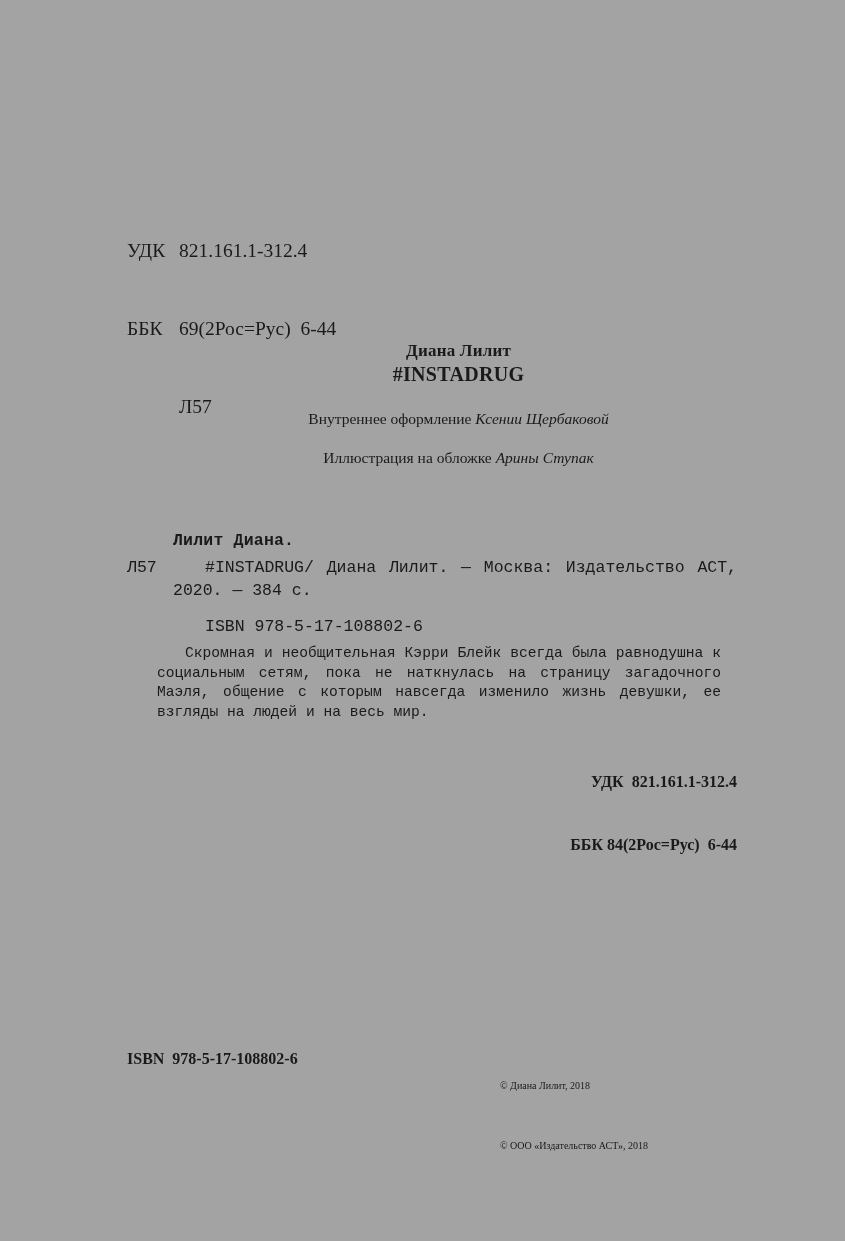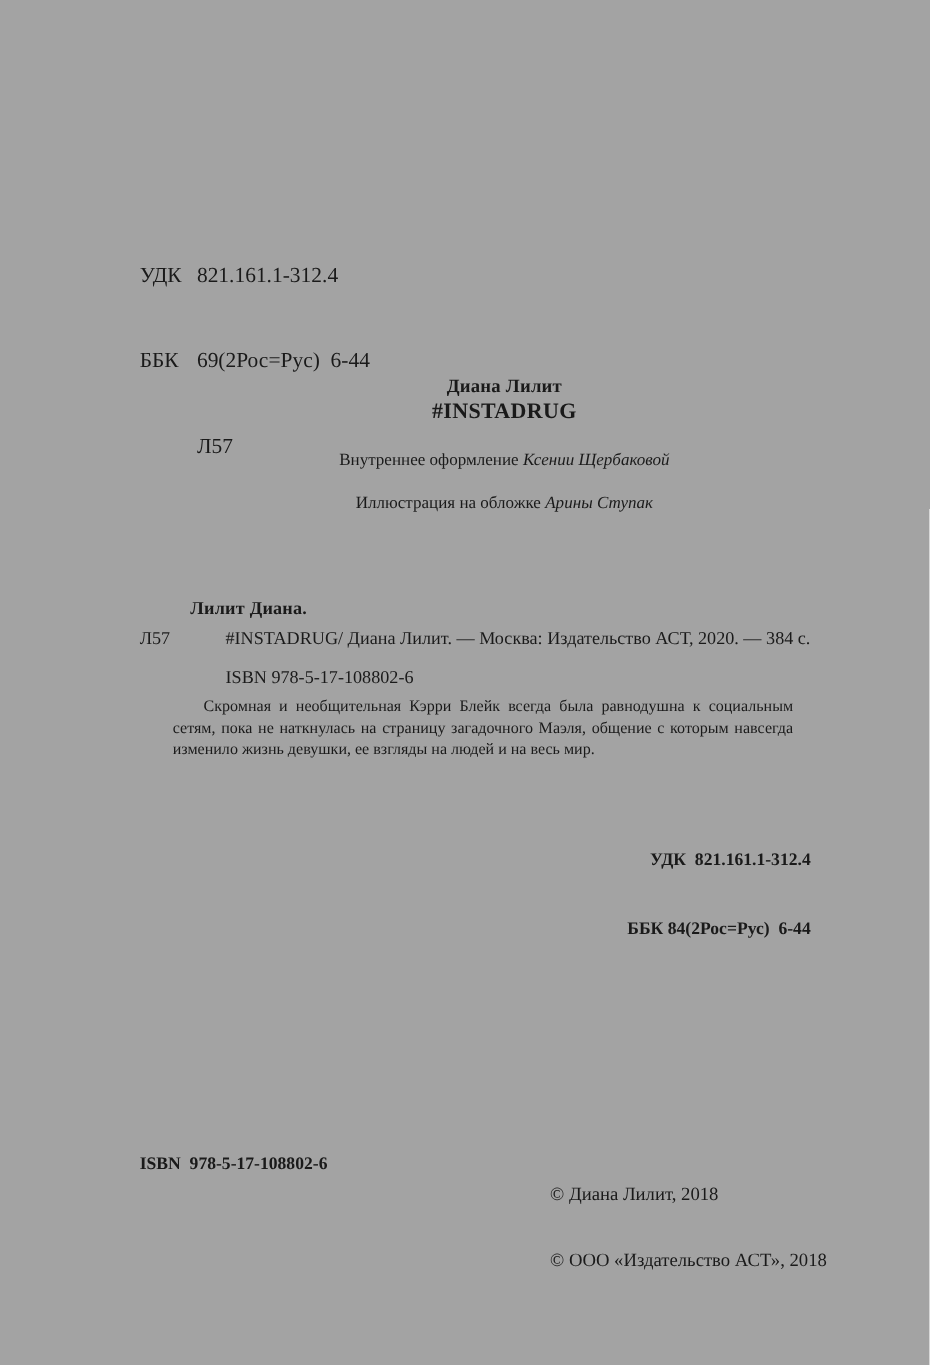--- a/index.html
+++ b/index.html
@@ -61,24 +61,25 @@
   .credit-line.first { margin-top: 19px; }
   .credit-line.second { margin-top: 22px; }
   .credit-line i {
     font-style: italic;
   }
 
   
   .biblio {
     position: absolute;
     left: 127px;
-    top: 541px;
+    top: 529px;
     width: 610px;
     font-size: 16.5px;
     line-height: 23px;
+    font-family: Liberation Mono, monospace;
   }
   .biblio-name {
     font-weight: bold;
     margin-left: 46px;
     letter-spacing: 0.2px;
   }
   .biblio-desc {
     position: relative;
     margin-top: 4px;
     padding-left: 46px;
@@ -126,21 +127,21 @@
     top: 1048px;
     font-size: 16px;
     font-weight: bold;
     line-height: 21px;
     white-space: pre;
   }
   .footer-rights {
     position: absolute;
     left: 500px;
     top: 1036px;
-    font-size: 17px;
+    font-size: 10px;
     line-height: 20px;
     white-space: pre;
   }
 </style>
 </head>
 <body>
 
 <div class="page">
 
   <div class="class-block">

